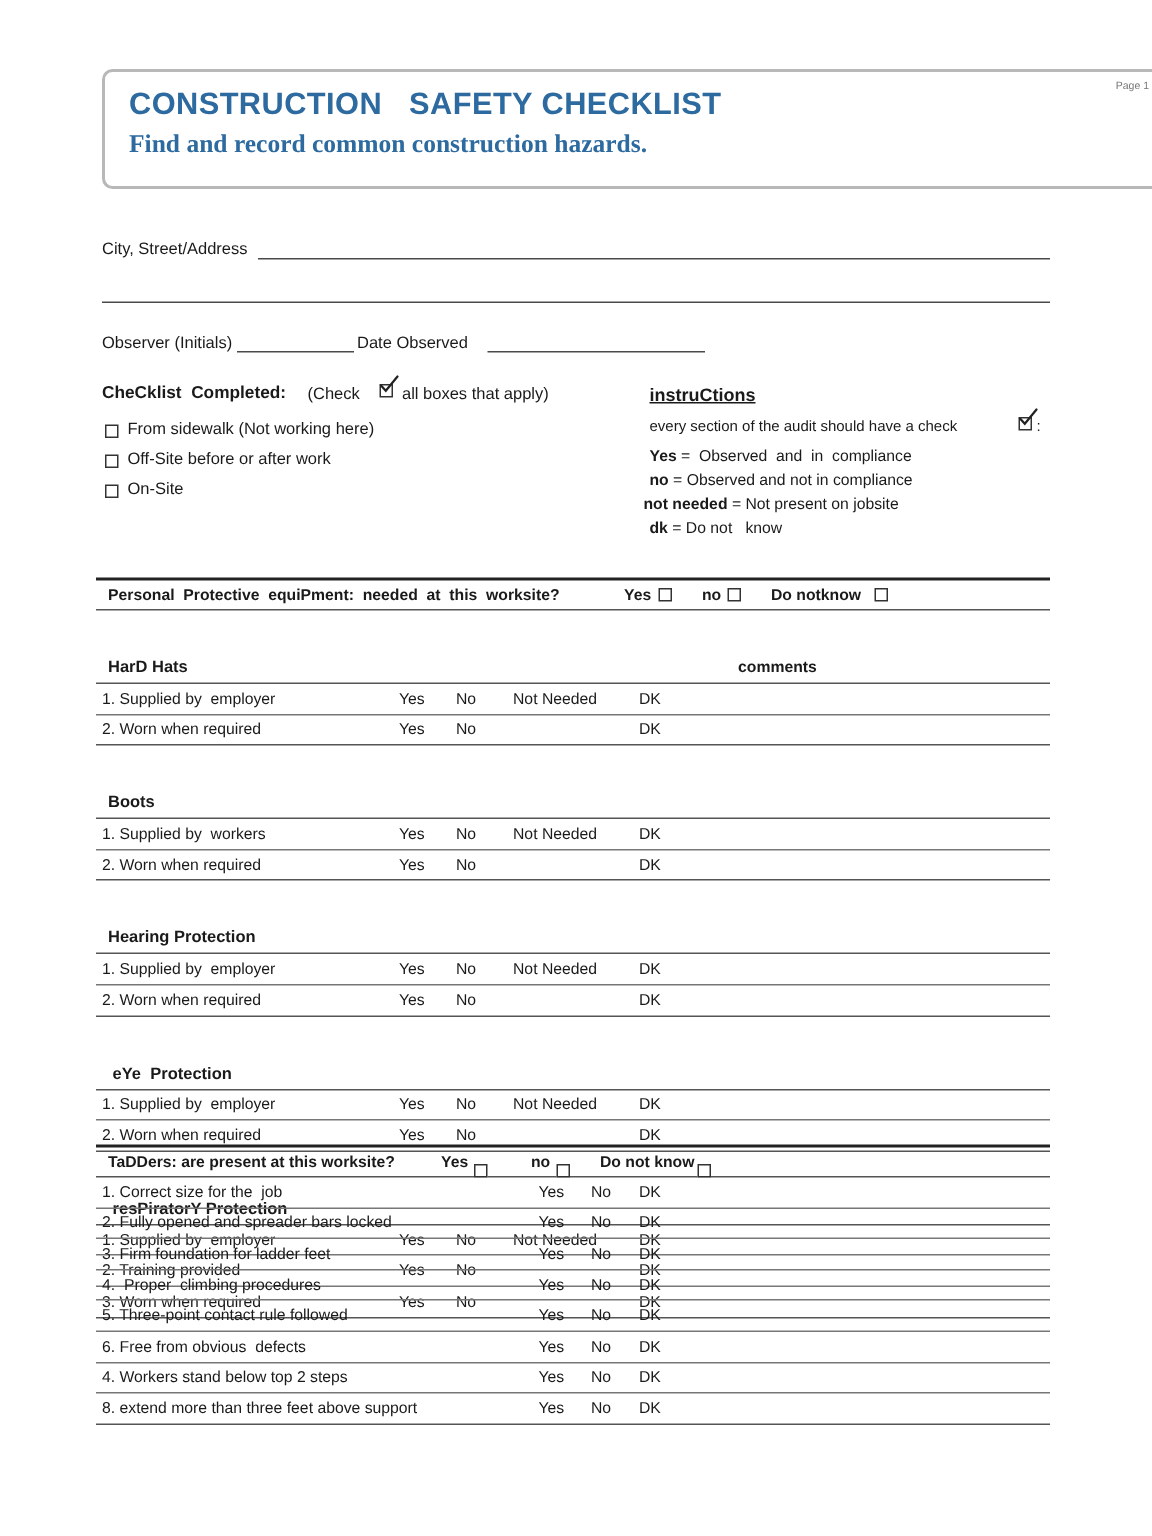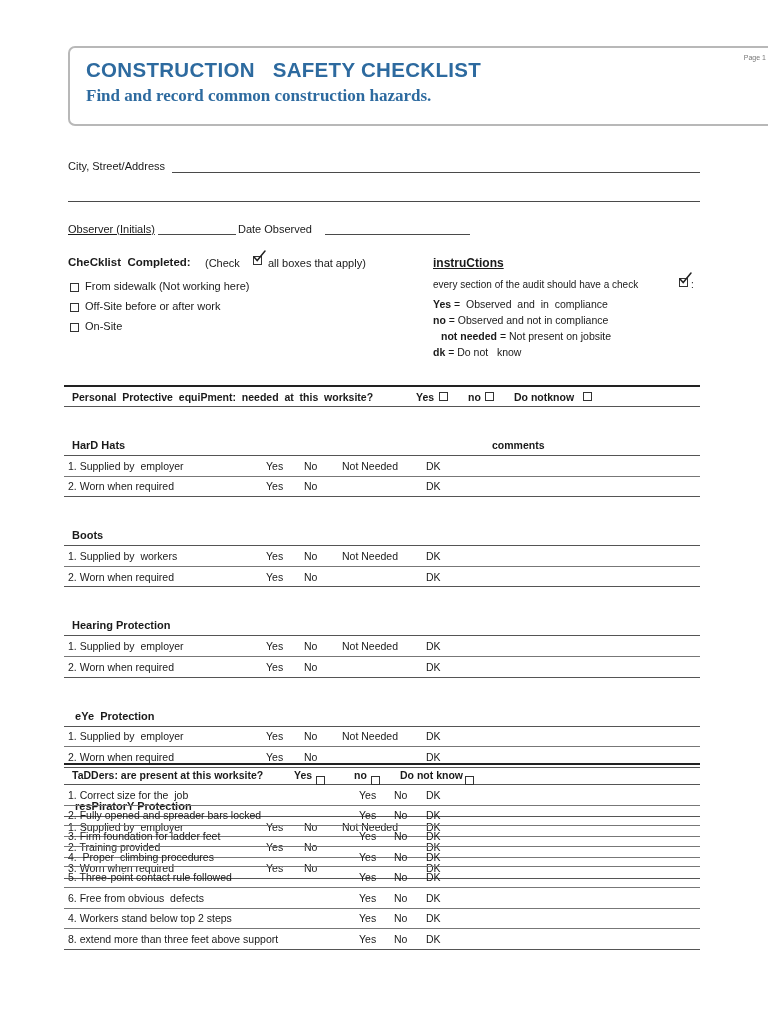--- a/index.html
+++ b/index.html
@@ -234,21 +234,21 @@
   <div class="banner">
     <div class="banner-title">CONSTRUCTION   SAFETY CHECKLIST</div>
     <div class="banner-sub">Find and record common construction hazards.</div>
     <div class="page-num">Page 1</div>
   </div>
 
   <div class="fld-label" style="left:68px; top:160px;">City, Street/Address</div>
   <div class="rule" style="left:172px; top:172px; width:528px;"></div>
   <div class="rule" style="left:68px; top:201px; width:632px;"></div>
 
-  <div class="fld-label" style="left:68px; top:223px;text-decoration:underline;">Observer (Initials)</div>
+  <div class="fld-label" style="left:68px; top:223px;">Observer (Initials)</div>
   <div class="rule" style="left:158px; top:234px; width:78px;"></div>
   <div class="fld-label" style="left:238px; top:223px;">Date Observed</div>
   <div class="rule" style="left:325px; top:234px; width:145px;"></div>
 
   <div class="cc-title">CheCklist  Completed:</div>
   <div class="cc-note">(Check</div>
   <div class="box" style="left:253px; top:256px;"></div>
   <svg class="checkmark" style="left:252px; top:250px;" viewBox="0 0 14 14">
     <path d="M2 7 L5.2 10.5 L13 1" stroke="#222" stroke-width="1.5" fill="none" stroke-linecap="round"></path>
   </svg>
@@ -266,21 +266,21 @@
   <div class="ins-title">instruCtions</div>
   <div class="ins-line" style="left:433px; top:279px;">every section of the audit should have a check</div>
   <div class="box" style="left:679px; top:278px;"></div>
   <svg class="checkmark" style="left:678px; top:272px;" viewBox="0 0 14 14">
     <path d="M2 7 L5.2 10.5 L13 1" stroke="#222" stroke-width="1.5" fill="none" stroke-linecap="round"></path>
   </svg>
   <div class="ins-line" style="left:691px; top:279px;">:</div>
 
   <div class="ins-def" style="left:433px; top:298px;"><b>Yes</b><span> =  Observed  and  in  compliance</span></div>
   <div class="ins-def" style="left:433px; top:314px;"><b>no</b><span> = Observed and not in compliance</span></div>
-  <div class="ins-def" style="left:422px; top:330px;padding-left:19px;"><b>not needed</b><span> = Not present on jobsite</span></div>
+  <div class="ins-def" style="left:410px; top:330px;padding-left:19px;"><b>not needed</b><span> = Not present on jobsite</span></div>
   <div class="ins-def" style="left:433px; top:346px;"><b>dk</b><span> = Do not   know</span></div>
 
   <div class="tbl" id="ppe-table" style="top:385px;">
       <div class="row row-head">
         <span class="cell-title">Personal  Protective  equiPment:  needed  at  this  worksite?</span>
         <span class="hopt" style="left:352px;">Yes</span>
         <span class="hbox" style="left:375px;"></span>
         <span class="hopt" style="left:404px;">no</span>
         <span class="hbox" style="left:421px;"></span>
         <span class="hopt" style="left:450px;">Do notknow</span>

